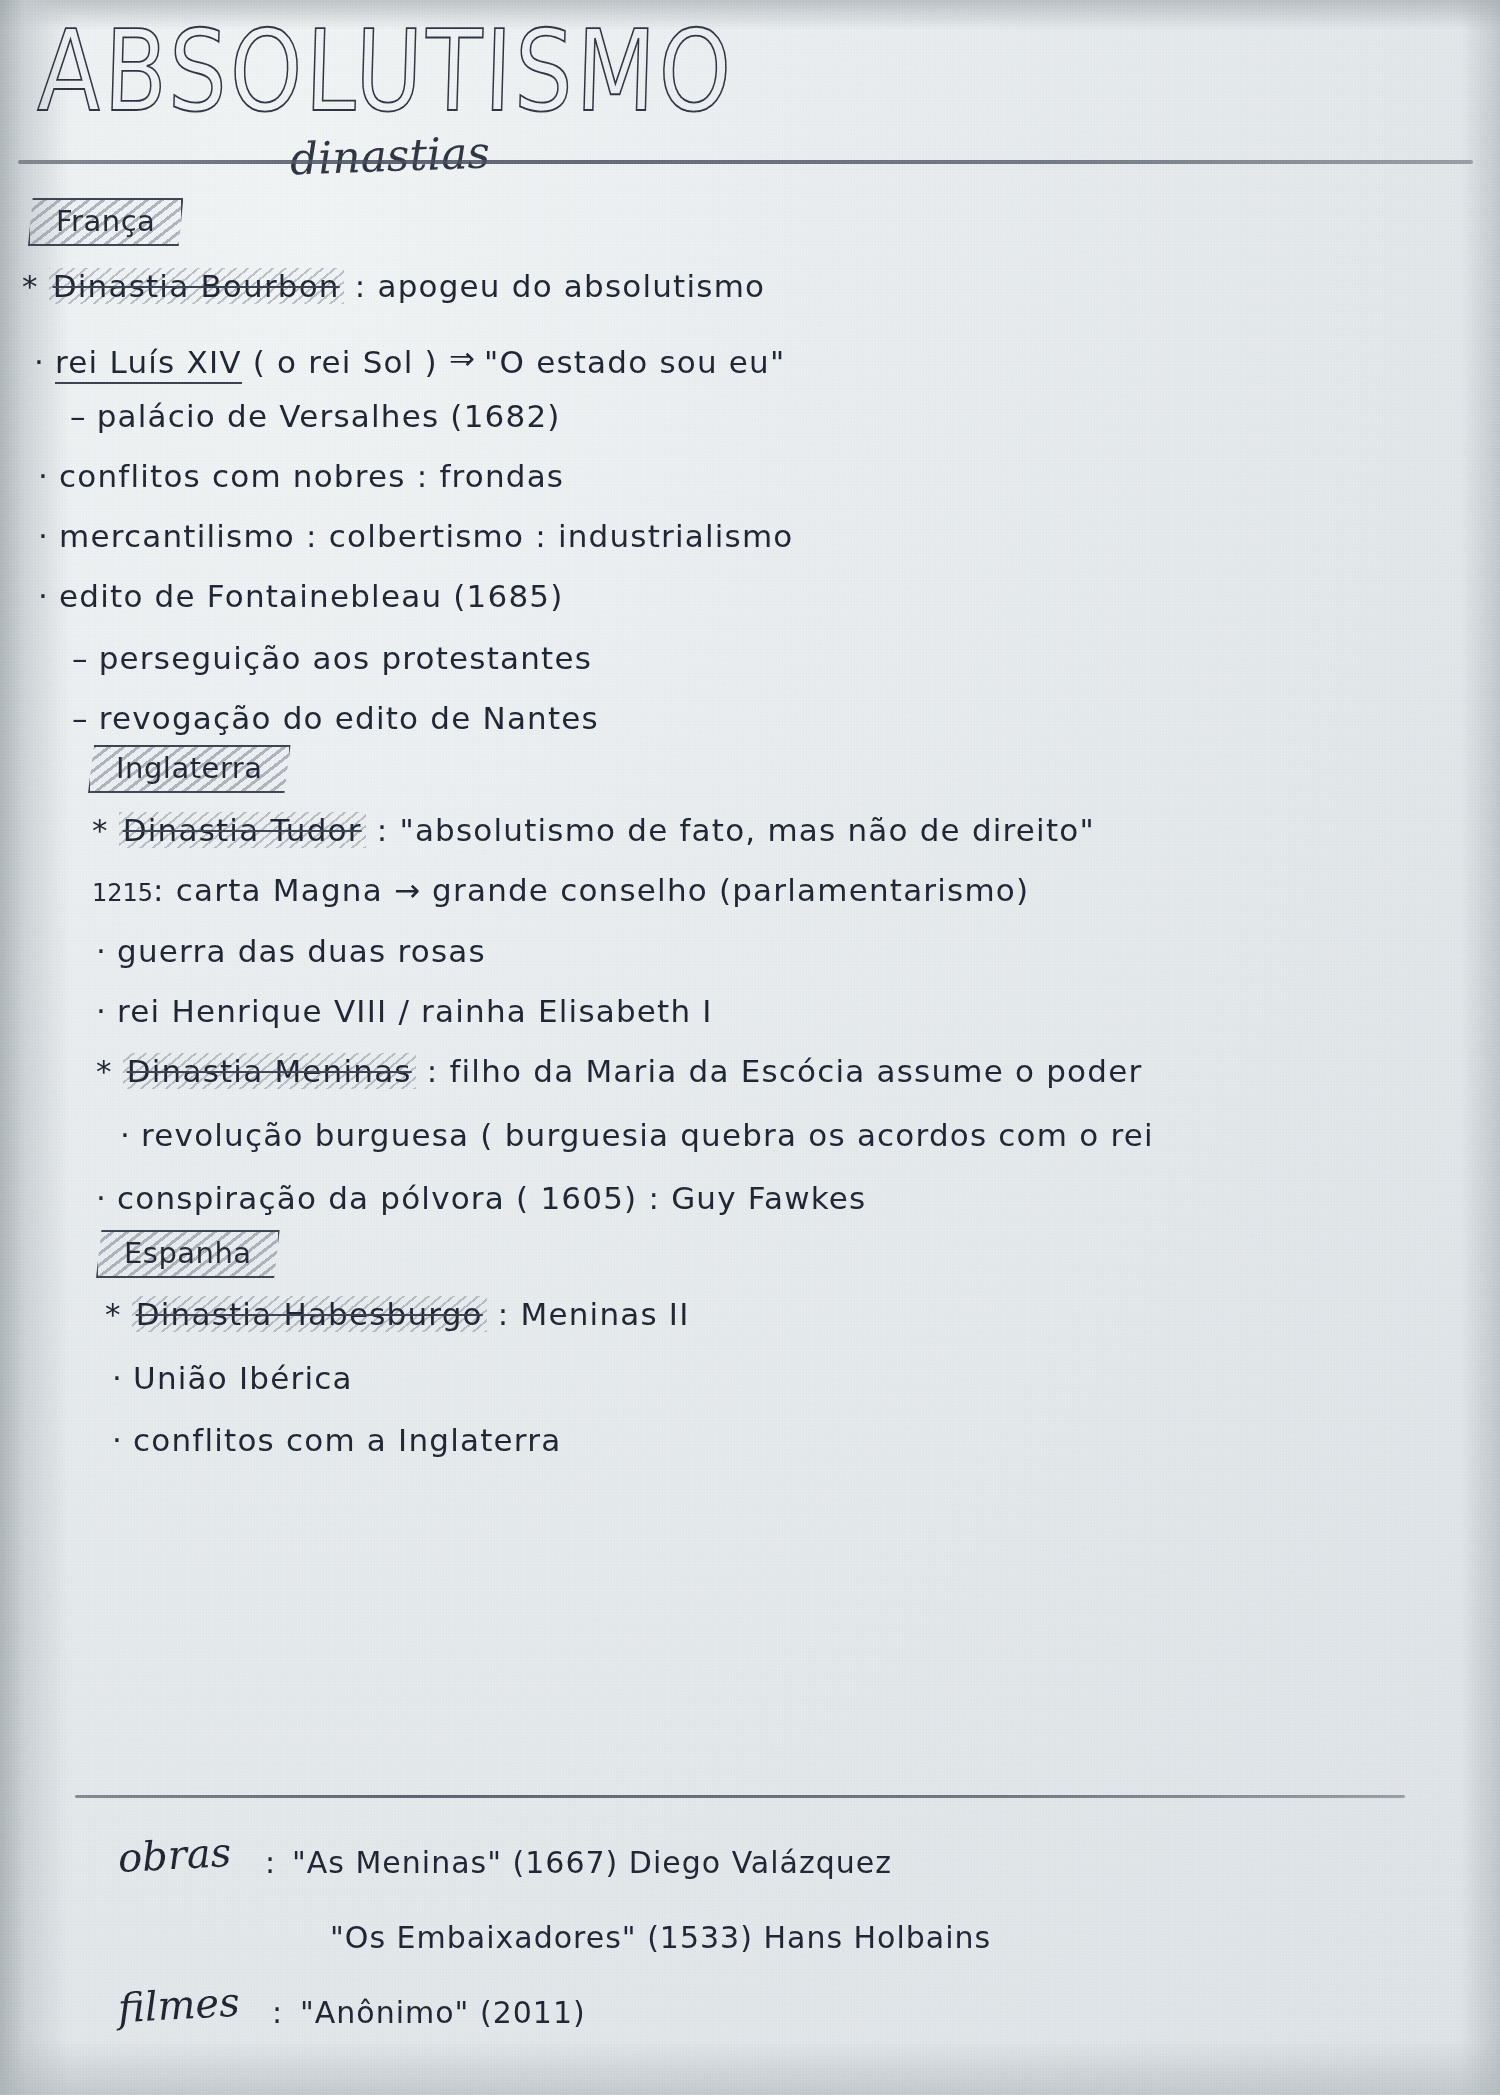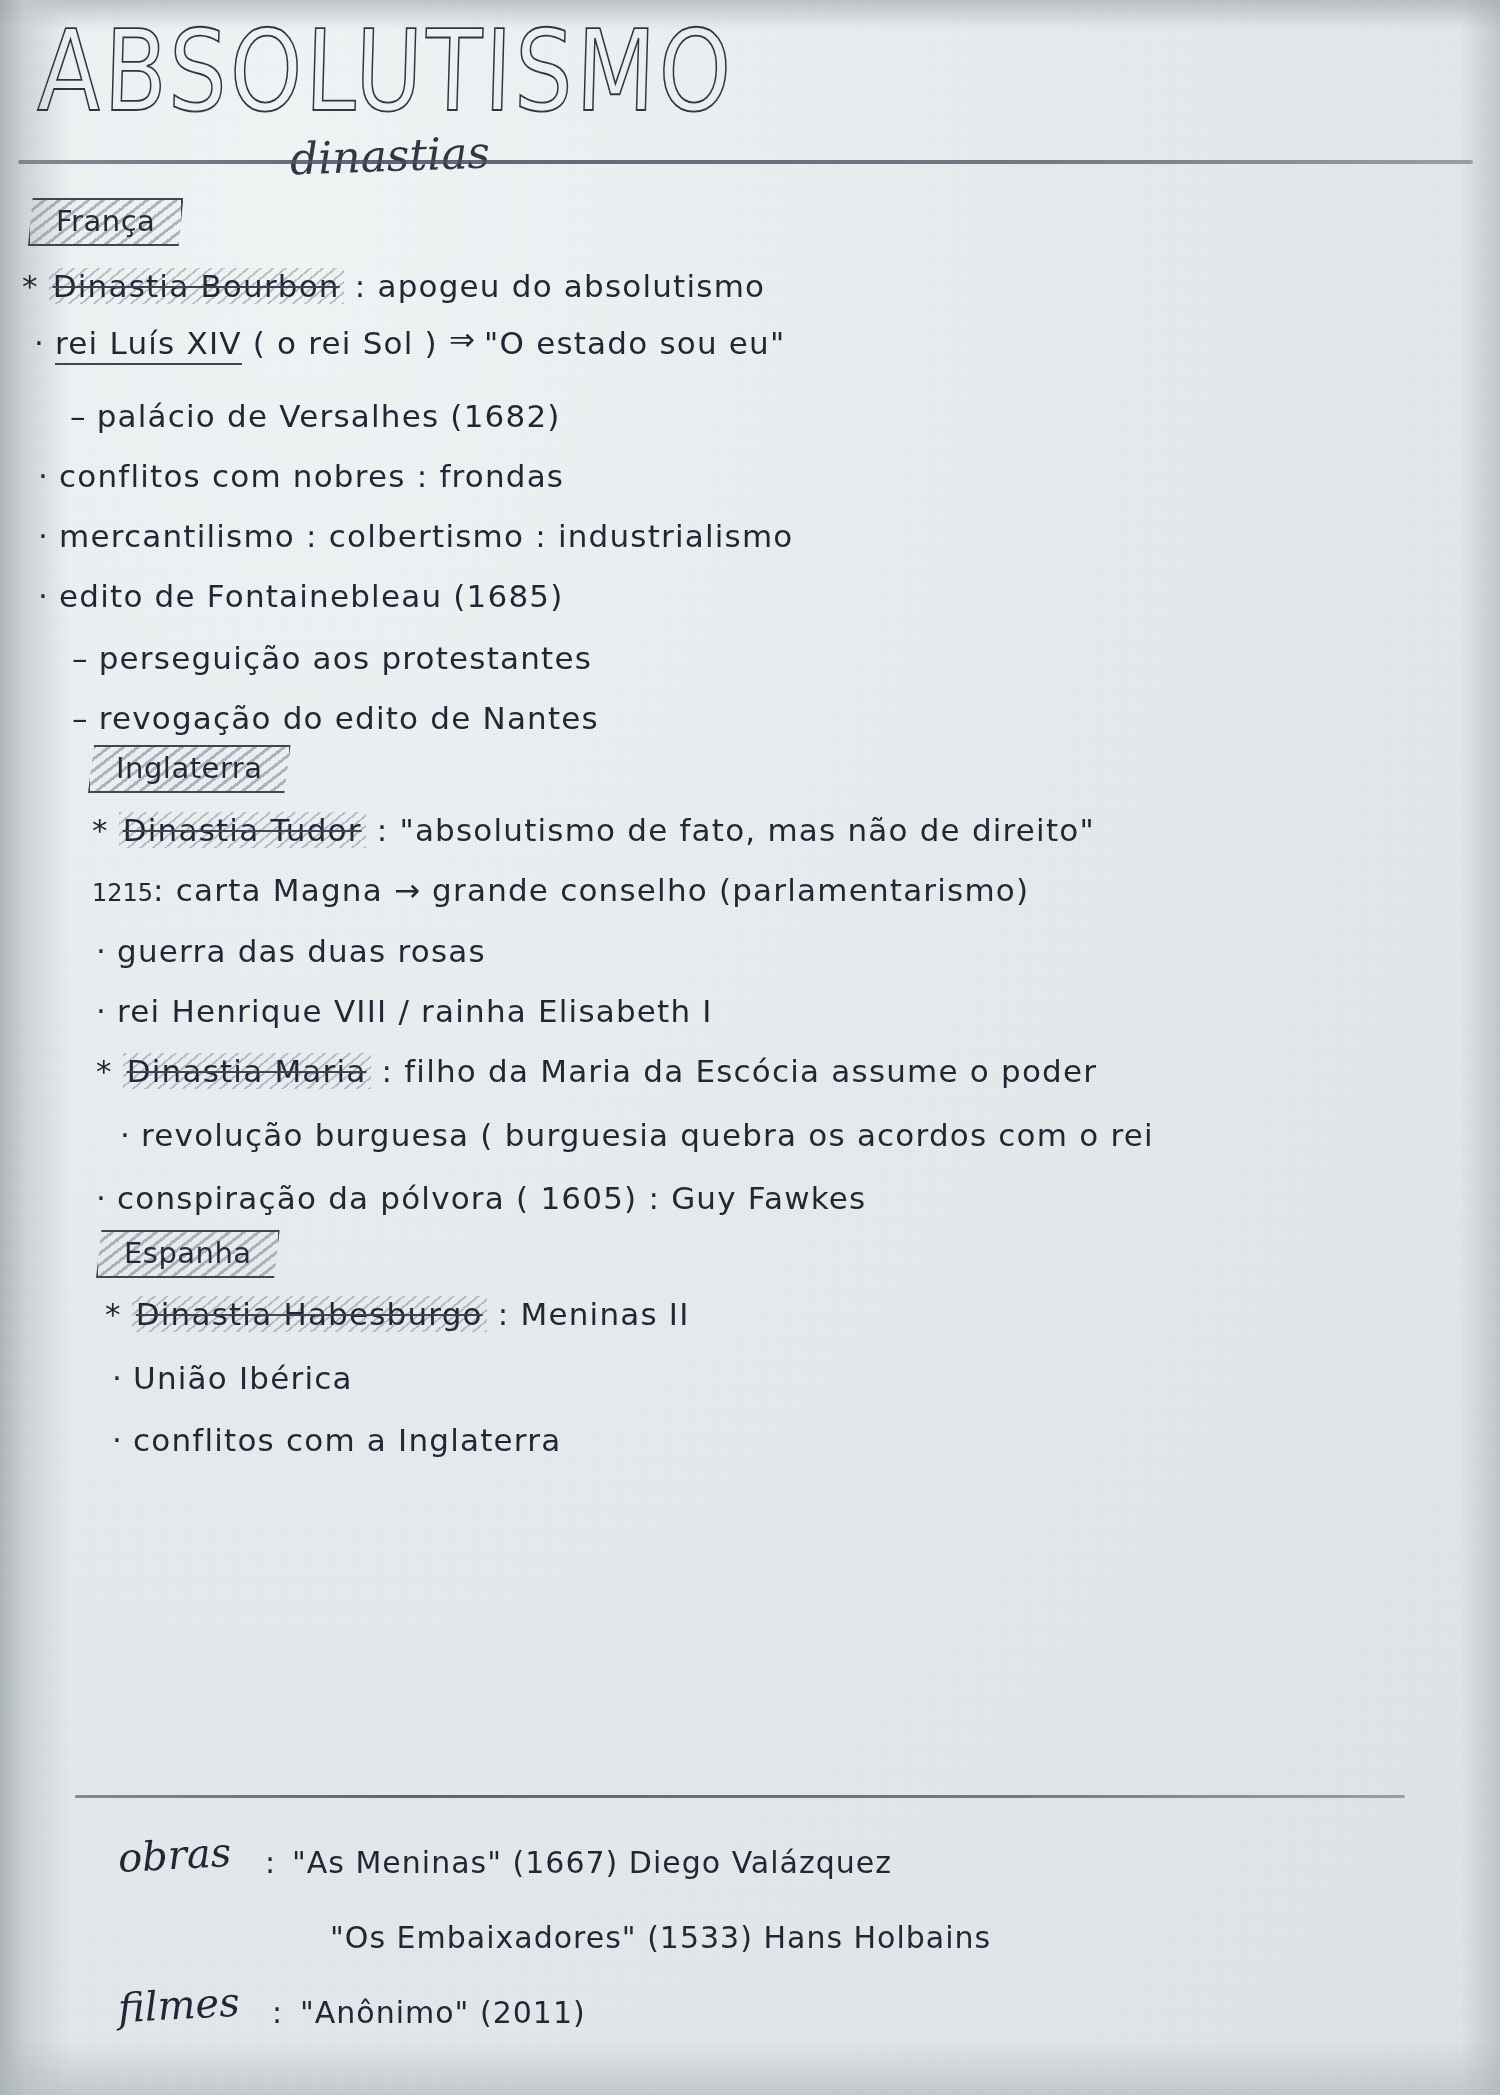--- a/index.html
+++ b/index.html
@@ -166,21 +166,21 @@
     <div class="title">ABSOLUTISMO</div>
     <div class="subtitle">dinastias</div>
     <div class="rule top"></div>
 
     <div class="banner" style="left:28px; top:198px;">França</div>
 
     <div class="line" style="left:22px; top:268px;">
       <span class="bullet">*</span><span class="strike">Dinastia Bourbon</span> <span>: apogeu do absolutismo</span>
     </div>
 
-    <div class="line" style="left:34px; top:325px;">
+    <div class="line" style="left:34px; top:344px;">
       <span class="bullet">·</span><span class="underline">rei Luís XIV</span> <span>( o rei Sol )</span> <span class="arrow">⇒</span> <span>"O estado sou eu"</span>
     </div>
 
     <div class="line" style="left:70px; top:398px;">
       <span class="bullet">–</span><span>palácio de Versalhes (1682)</span>
     </div>
 
     <div class="line" style="left:38px; top:458px;">
       <span class="bullet">·</span><span>conflitos com nobres : frondas</span>
     </div>
@@ -213,21 +213,21 @@
 
     <div class="line" style="left:96px; top:933px;">
       <span class="bullet">·</span><span>guerra das duas rosas</span>
     </div>
 
     <div class="line" style="left:96px; top:993px;">
       <span class="bullet">·</span><span>rei Henrique VIII / rainha Elisabeth I</span>
     </div>
 
     <div class="line" style="left:96px; top:1053px;">
-      <span class="bullet">*</span><span class="strike">Dinastia Maria</span> <span>: filho da Maria da Escócia assume o poder</span>
+      <span class="bullet">*</span><span class="strike">Dinastia Meninas</span> <span>: filho da Maria da Escócia assume o poder</span>
     </div>
 
     <div class="line" style="left:96px; top:1117px;margin-left:24px;">
       <span class="bullet">·</span><span>revolução burguesa ( burguesia quebra os acordos com o rei</span>
     </div>
 
     <div class="line" style="left:96px; top:1180px;">
       <span class="bullet">·</span><span>conspiração da pólvora ( 1605) : Guy Fawkes</span>
     </div>
 

